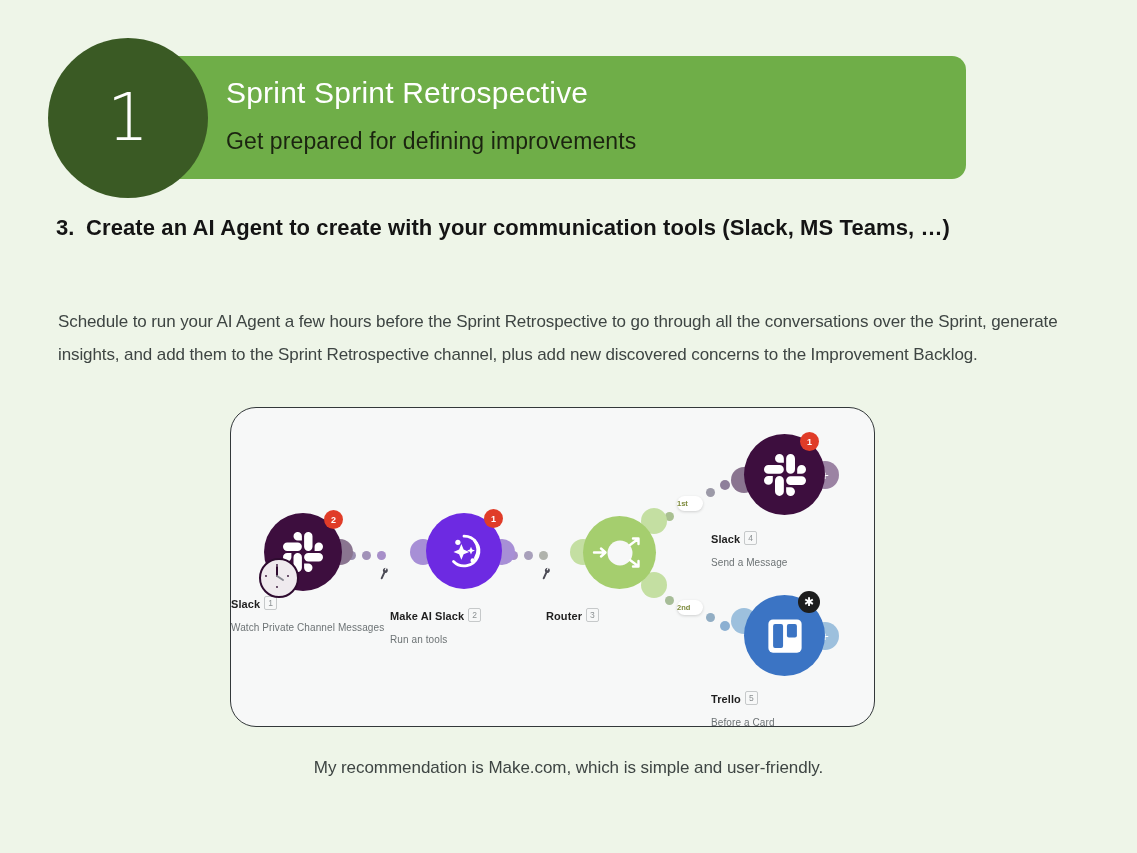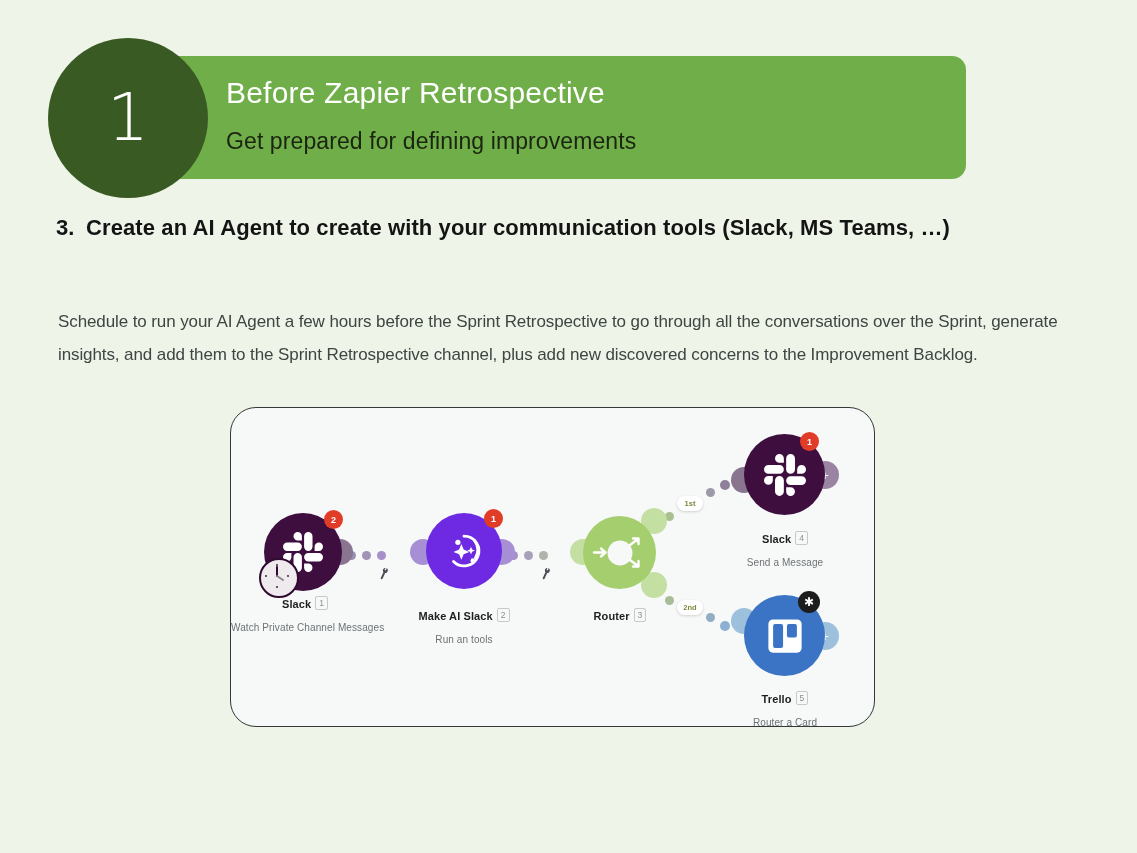--- a/index.html
+++ b/index.html
@@ -163,21 +163,20 @@
     align-items: center;
     justify-content: center;
     color: #ffffff;
     font-size: 13px;
     font-weight: 300;
   }
 
   
   .mod-caption {
     position: absolute;
-    text-align: center;
     white-space: nowrap;
   }
   .mod-caption .title {
     font-size: 11px;
     font-weight: bold;
     color: #1f1f1f;
     letter-spacing: 0.1px;
   }
   .mod-caption .chip {
     display: inline-block;
@@ -202,21 +201,21 @@
   .route-pill {
     position: absolute;
     background: #ffffff;
     border-radius: 9px;
     box-shadow: 0 1px 3px rgba(0,0,0,0.16);
     color: #7d8a3c;
     font-size: 7.5px;
     font-weight: bold;
     display: flex;
     align-items: center;
-    justify-content: center;
+    justify-content: flex-start;
     z-index: 5;
   }
 
   
   .cdot {
     position: absolute;
     border-radius: 50%;
   }
   .wrench {
     position: absolute;
@@ -250,21 +249,21 @@
 </style>
 </head>
 <body>
 
 <div id="header-banner"></div>
 
 <div id="header-number-circle">
   <div class="num">1</div>
 </div>
 
-<div id="header-title">Before Zapier Retrospective</div>
+<div id="header-title">Sprint Sprint Retrospective</div>
 <div id="header-subtitle">Get prepared for defining improvements</div>
 
 <div id="section-heading">
   <span class="idx">3.</span><span>Create an AI Agent to create with your communication tools (Slack, MS Teams, …)</span>
 </div>
 
 <div id="body-paragraph">Schedule to run your AI Agent a few hours before the Sprint Retrospective to go through all the conversations over the Sprint, generate insights, and add them to the Sprint Retrospective channel, plus add new discovered concerns to the Improvement Backlog.</div>
 
 <div id="scenario-card">
 
@@ -398,19 +397,20 @@
       <rect x="13.1" y="5.2" width="5.7" height="7.6" rx="1.1" fill="#3b74c4"></rect>
     </svg>
   </div>
   <div class="badge-dark" style="left:567px; top:183px; width:22px; height:22px;">
     <span>✱</span>
   </div>
   <div class="mod-caption" style="left:480px; top:283px; width:148px;">
     <div class="title">
       <span>Trello</span><span class="chip">5</span>
     </div>
-    <div class="sub">Router a Card</div>
+    <div class="sub">Before a Card</div>
   </div>
 
 </div>
 
 <div id="footnote">
+  <div>My recommendation is Make.com, which is simple and user-friendly.</div>
 </div>
 
 </body></html>

